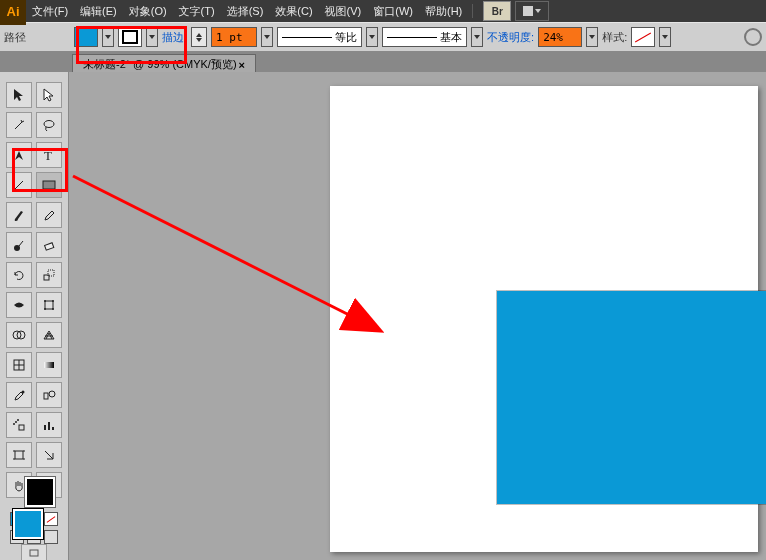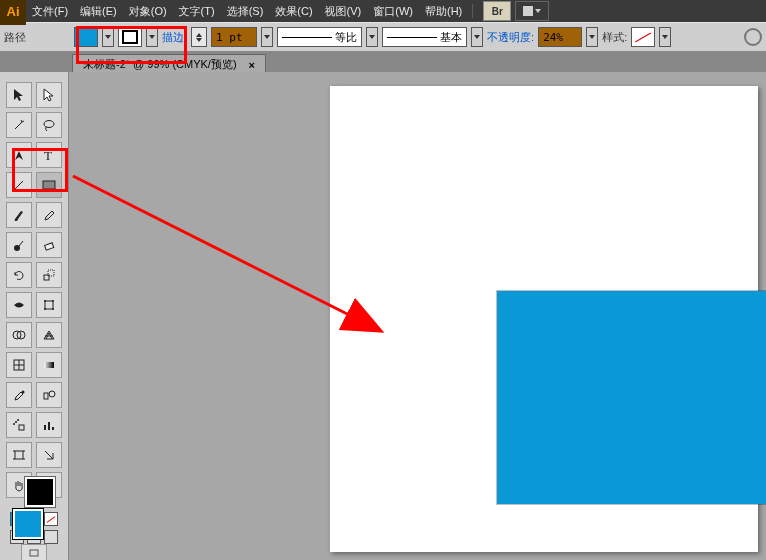--- a/index.html
+++ b/index.html
@@ -18,29 +18,29 @@
   .lbl-link{color:#0055cc;}
   .swatch{width:22px;height:18px;border:1px solid #555;display:flex;align-items:center;justify-content:center;}
   .drop{width:10px;height:18px;border:1px solid #555;display:flex;align-items:center;justify-content:center;}
   .tri-d{width:0;height:0;border-left:3px solid transparent;border-right:3px solid transparent;border-top:4px solid #333;}
   .fill-blue{background:#0a99d6;}
   .stroke-box{background:#fff;}
   .stroke-box .inner{width:12px;height:10px;border:2px solid #000;}
   .updn{width:14px;height:18px;border:1px solid #555;display:flex;flex-direction:column;align-items:center;justify-content:center;background:#e7e7e7;}
   .updn .t{width:0;height:0;border-left:3px solid transparent;border-right:3px solid transparent;border-bottom:4px solid #333;margin-bottom:1px;}
   .updn .b{width:0;height:0;border-left:3px solid transparent;border-right:3px solid transparent;border-top:4px solid #333;}
-  .txtfield{height:18px;border:1px solid #555;background:#a16207;font:11px monospace;padding:0 4px;display:flex;align-items:center;}
+  .txtfield{height:18px;border:1px solid #555;background:#f97316;font:11px monospace;padding:0 4px;display:flex;align-items:center;}
   .line{height:0;border-top:1px solid #000;}
   .profile-seg{display:flex;align-items:center;border:1px solid #555;height:18px;background:#fff;padding:0 4px;gap:3px;}
   .style-empty{width:22px;height:18px;border:1px solid #555;background:#fff;position:relative;}
   .style-empty::after{content:"";position:absolute;left:2px;right:2px;top:50%;border-top:1px solid #d00;transform:rotate(-30deg);}
   .ring{width:14px;height:14px;border-radius:50%;border:2px solid #777;}
   
   .tabbar{height:22px;background:#888;display:flex;align-items:flex-end;padding-left:72px;border-bottom:1px solid #555;}
-  .tab{background:#aaa;border:1px solid #666;border-bottom:none;padding:2px 10px;font-size:11px;display:flex;align-items:center;gap:12px;}
+  .tab{background:#aaa;border:1px solid #666;border-bottom:none;padding:2px 10px;font-size:11px;display:flex;align-items:center;gap:2px;}
   .tab .x{font-weight:bold;}
   
   .workspace{position:absolute;left:0;right:0;top:72px;bottom:0;display:flex;}
   .toolcol{width:68px;background:#cfcfcf;border-right:1px solid #888;display:flex;flex-direction:column;align-items:center;padding-top:6px;}
   .grip{width:44px;height:7px;background:repeating-linear-gradient(90deg,#999 0 1px,#cfcfcf 1px 3px);margin-bottom:4px;}
   .trow{display:flex;gap:4px;margin-bottom:4px;}
   .tool{width:24px;height:24px;border:1px solid #999;background:#dedede;display:flex;align-items:center;justify-content:center;}
   .colorsect{margin-top:6px;position:relative;width:44px;height:44px;}
   .fg{position:absolute;left:0;top:0;width:30px;height:30px;background:#0a99d6;border:1px solid #000;box-shadow:0 0 0 2px #fff inset;}
   .bgc{position:absolute;right:0;bottom:0;width:30px;height:30px;background:#000;border:1px solid #666;box-shadow:0 0 0 2px #fff inset;}

